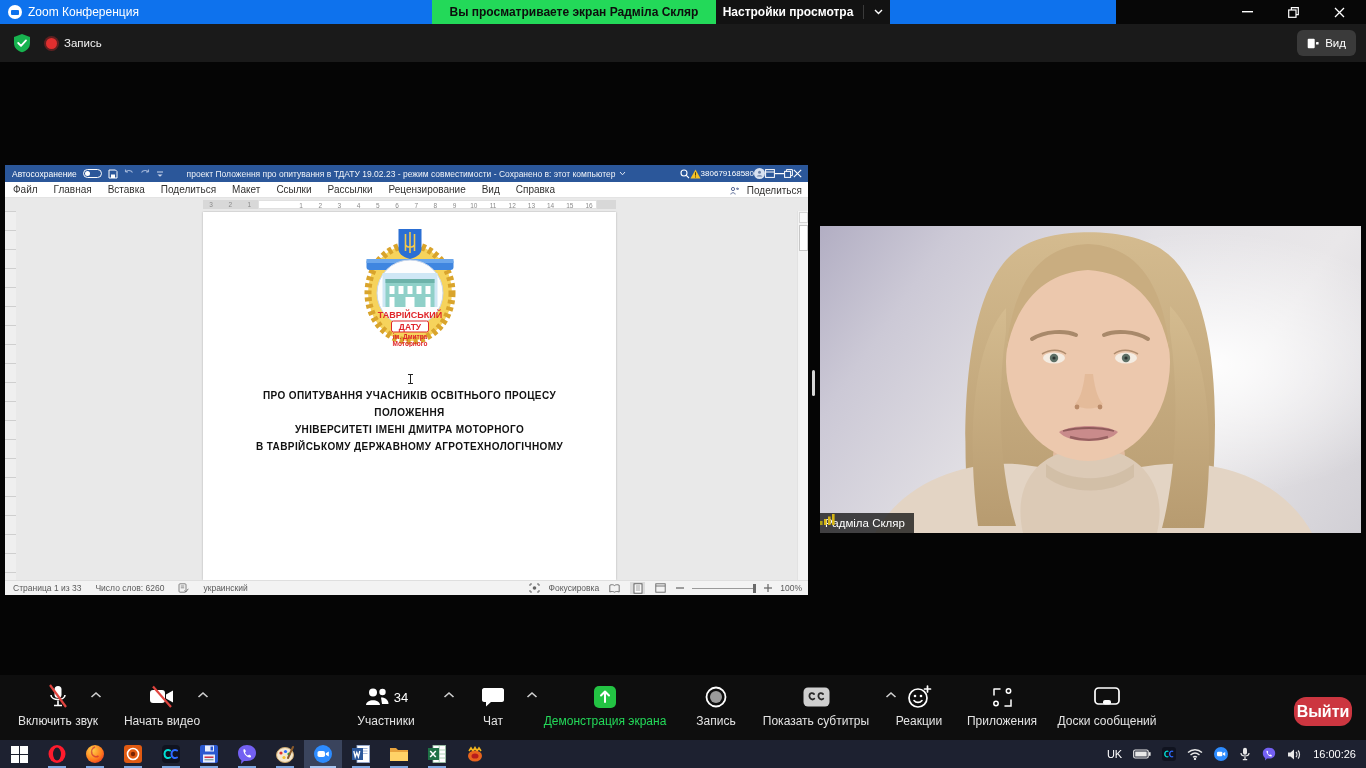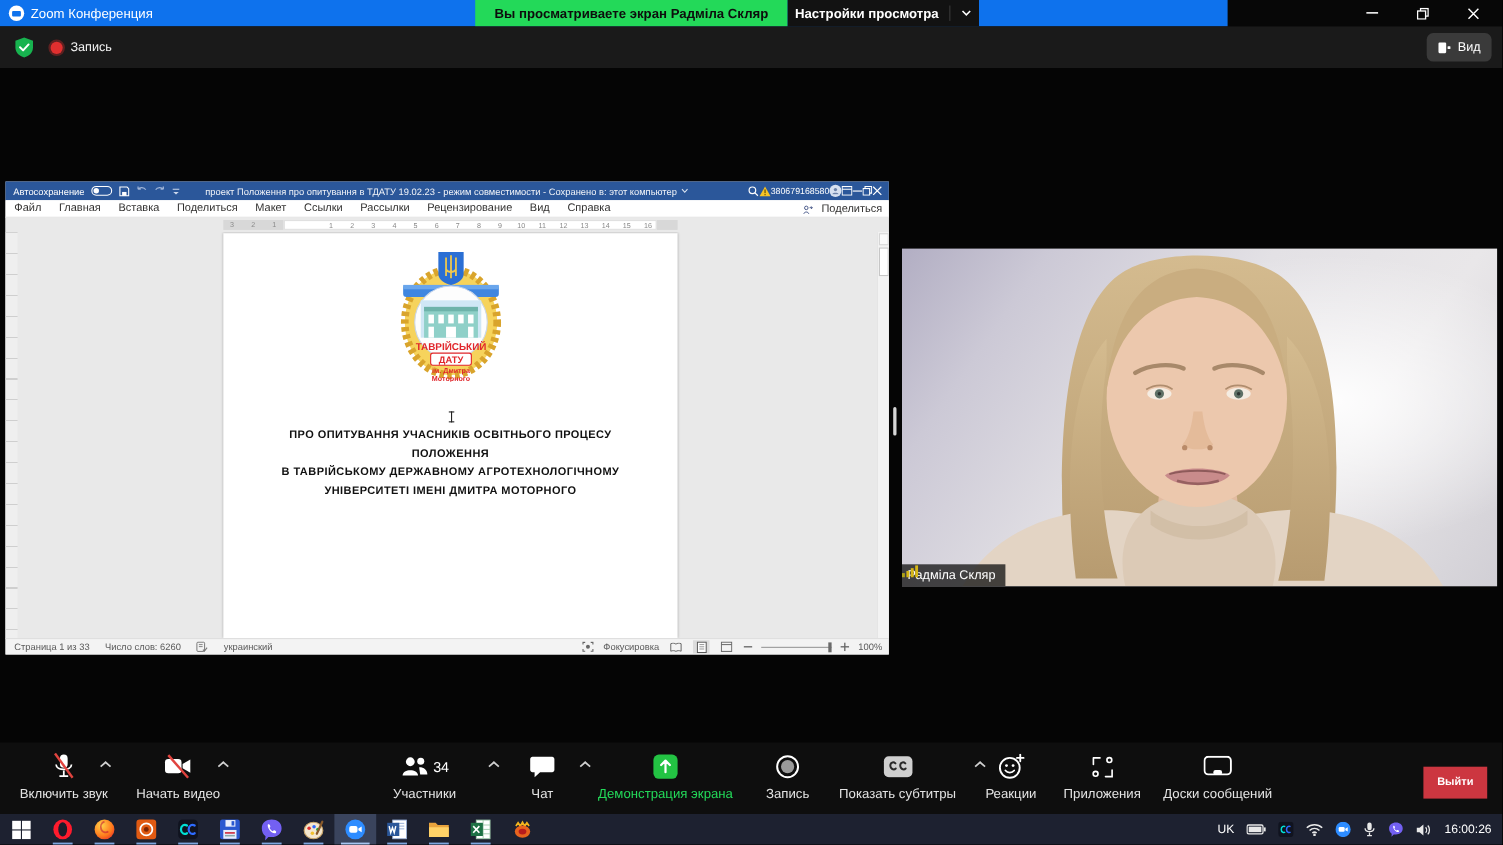--- a/index.html
+++ b/index.html
@@ -72,21 +72,21 @@
   .nametag{position:absolute;left:0;bottom:0;height:20px;background:rgba(22,22,22,.78);display:flex;align-items:center;gap:5px;padding:0 9px 0 5px;color:#fff;font-size:11.5px;}
 
   
   .ztool{position:absolute;left:0;top:675px;width:1366px;height:65px;background:#0e0e0e;}
   .titem{position:absolute;top:8px;display:flex;flex-direction:column;align-items:center;}
   .ticon{height:28px;display:flex;align-items:center;justify-content:center;gap:4px;}
   .tlabel{margin-top:3px;font-size:12px;color:#e3e3e3;white-space:nowrap;}
   .tlabel.green{color:#23d959;}
   .tcount{color:#fff;font-size:13px;}
   .chev{position:absolute;top:16px;}
-  .leave{position:absolute;right:14px;top:22px;width:58px;height:29px;background:#cc3640;border:none;border-radius:0;color:#fff;font-size:10px;font-weight:600;display:flex;align-items:center;justify-content:center;}
+  .leave{position:absolute;right:14px;top:22px;width:58px;height:29px;background:#cc3640;border:none;border-radius:12px;color:#fff;font-size:16px;font-weight:600;display:flex;align-items:center;justify-content:center;}
 
   
   .tbar{position:absolute;left:0;top:740px;width:1366px;height:28px;background:#1d2130;display:flex;align-items:center;}
   .tslot{position:relative;width:38px;height:28px;display:flex;align-items:center;justify-content:center;}
   .tslot.run:after{content:"";position:absolute;left:10px;bottom:0;width:18px;height:2px;background:#7da7e0;}
   .tslot.act{background:rgba(125,150,200,.30);}
   .tslot.act:after{content:"";position:absolute;left:6px;bottom:0;width:26px;height:2px;background:#a7c6f2;}
   .tray{margin-left:auto;display:flex;align-items:center;gap:11px;padding-right:10px;color:#fff;font-size:11px;}
   .tico{display:flex;align-items:center;justify-content:center;}
 </style>
@@ -289,22 +289,22 @@
             <rect x="29" y="94" width="37" height="11" rx="2" fill="#fff" stroke="#e0262b" stroke-width="1"></rect>
             <text x="47.5" y="103" text-anchor="middle" font-size="8.5" font-weight="bold" fill="#e0262b" font-family="Liberation Sans, sans-serif">ДАТУ</text>
             <text x="47.5" y="112" text-anchor="middle" font-size="6.5" font-weight="bold" fill="#e0262b" font-family="Liberation Sans, sans-serif">ім. Дмитра</text>
             <text x="47.5" y="119" text-anchor="middle" font-size="6.5" font-weight="bold" fill="#e0262b" font-family="Liberation Sans, sans-serif">Моторного</text>
           </svg>
 
           <div class="doccursor"></div>
           <div class="dtitle">
             <div>ПРО ОПИТУВАННЯ УЧАСНИКІВ ОСВІТНЬОГО ПРОЦЕСУ</div>
             <div>ПОЛОЖЕННЯ</div>
+            <div>УНІВЕРСИТЕТІ ІМЕНІ ДМИТРА МОТОРНОГО</div>
             <div>В ТАВРІЙСЬКОМУ ДЕРЖАВНОМУ АГРОТЕХНОЛОГІЧНОМУ</div>
-            <div>УНІВЕРСИТЕТІ ІМЕНІ ДМИТРА МОТОРНОГО</div>
           </div>
         </div>
 
         <div class="wscroll">
           <div class="btn"></div>
           <div class="thumb"></div>
         </div>
       </div>
 
       <div class="wstatus">

